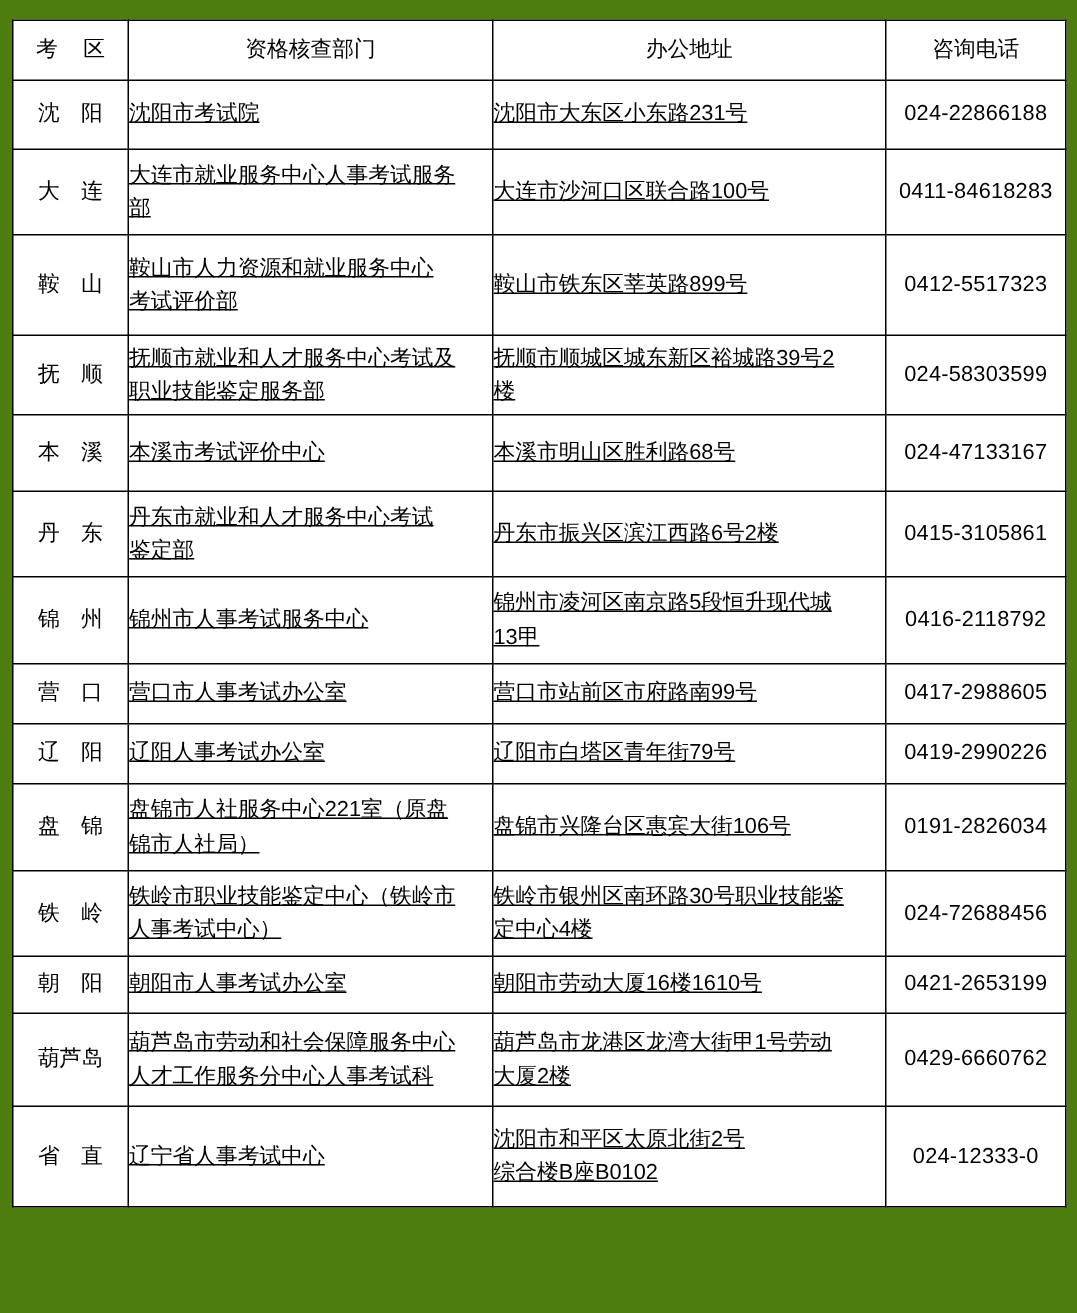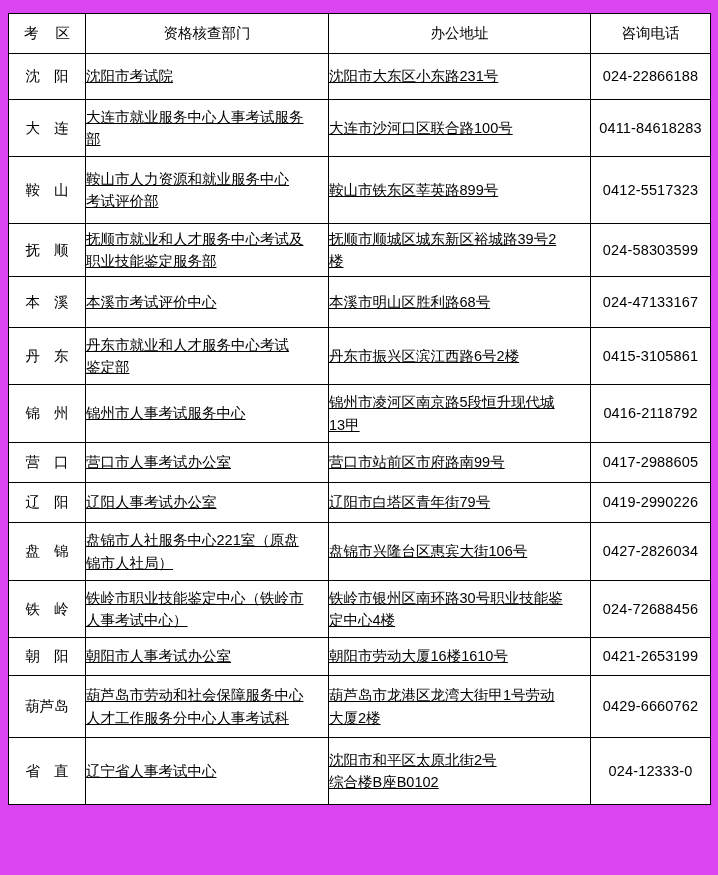--- a/index.html
+++ b/index.html
@@ -11,21 +11,21 @@
     width: 718px;
     height: 875px;
     font-family: "Liberation Sans", "DejaVu Sans", sans-serif;
     color: #000000;
     overflow: hidden;
   }
   #page {
     position: relative;
     width: 718px;
     height: 875px;
-    background: #d946ef;
+    background: #4d7c0f;
   }
   table.exam-table {
     position: absolute;
     left: 8px;
     top: 13px;
     width: 702px;
     border-collapse: collapse;
     table-layout: fixed;
     background: #ffffff;
   }
@@ -231,21 +231,21 @@
             <span class="cell-lines">
               <span class="ln">盘锦市人社服务中心221室（原盘</span>
               <span class="ln">锦市人社局）</span>
             </span>
           </td>
           <td class="addr">
             <span class="cell-lines">
               <span class="ln">盘锦市兴隆台区惠宾大街106号</span>
             </span>
           </td>
-          <td class="phone">0427-2826034</td>
+          <td class="phone">0191-2826034</td>
         </tr>
         <tr style="height: 57px;">
           <td class="region">铁 岭</td>
           <td class="dept">
             <span class="cell-lines">
               <span class="ln">铁岭市职业技能鉴定中心（铁岭市</span>
               <span class="ln">人事考试中心）</span>
             </span>
           </td>
           <td class="addr">

